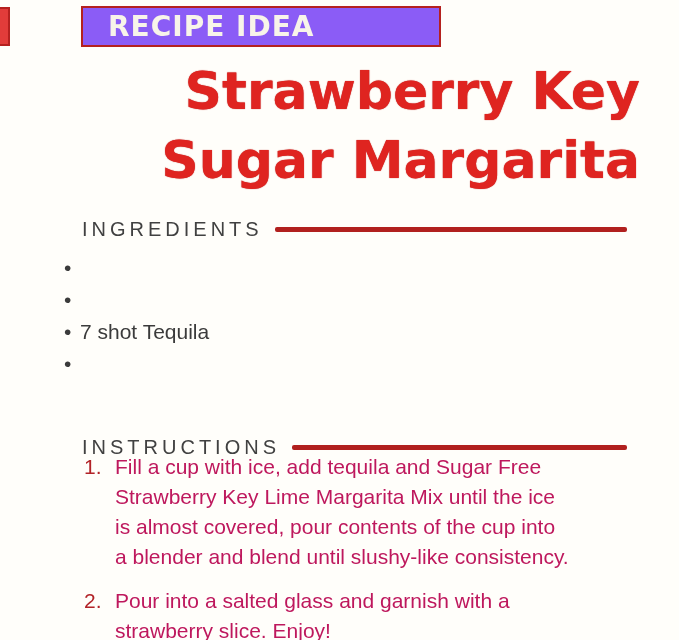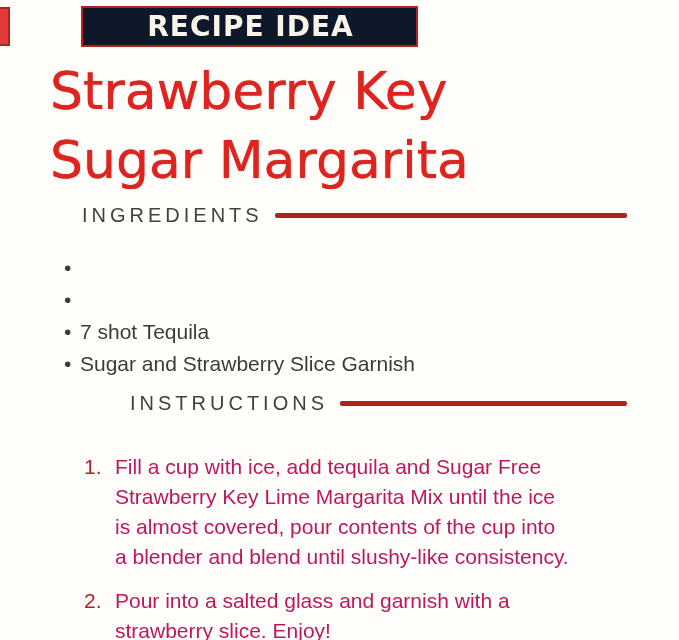--- a/index.html
+++ b/index.html
@@ -22,46 +22,45 @@
     top: 7px;
     width: 8px; height: 35px;
     background: #e23c3a;
     border: 2px solid #b5211f;
     border-left: none;
   }
   .banner {
     position: absolute;
     left: 81px; top: 6px;
     width: 331px; height: 37px;
-    background: #0f172a;
+    background: #8b5cf6;
     border: 2px solid #b5211f;
     display: flex;
     align-items: center;
-    padding-left: 2px;
+    padding-left: 25px;
     box-sizing: content-box;
-    justify-content: center;
   }
   .banner-label {
     color: #f8f4e9;
     font-family: "DejaVu Sans", sans-serif;
     font-weight: bold;
     font-size: 28px;
     letter-spacing: 1px;
     line-height: 1;
     white-space: nowrap;
   }
   
   .title {
     position: absolute;
     left: 50px; top: 57px;
     width: 590px;
-    text-align: left;
+    text-align: right;
     color: #df2420;
     font-family: "DejaVu Sans", sans-serif;
-    font-weight: normal;
+    font-weight: bold;
     font-size: 52px;
     line-height: 69px;
     text-shadow: 0 0 1px #b5211f;
   }
   
   .section-head {
     position: absolute;
     left: 82px; right: 52px;
     display: flex;
     align-items: center;
@@ -72,22 +71,22 @@
     font-size: 20px;
     letter-spacing: 4px;
     white-space: nowrap;
   }
   .section-head .red-rule {
     flex: 1;
     height: 5px;
     background: #b1201e;
     border-radius: 2px;
   }
-  #ingredients-head { top: 204px; }
-  #instructions-head { top: 392px; margin-left: 48px; }
+  #ingredients-head { top: 218px; }
+  #instructions-head { top: 436px; }
   
   .ingredients-list {
     position: absolute;
     left: 64px; top: 252px;
     right: 6px;
   }
   .ingredient-item {
     display: flex;
     height: 32px;
     align-items: center;
@@ -152,21 +151,20 @@
     </div>
     <div class="ingredient-item">
       <span class="bullet">•</span>
     </div>
     <div class="ingredient-item">
       <span class="bullet">•</span>
       <span>7 shot Tequila</span>
     </div>
     <div class="ingredient-item">
       <span class="bullet">•</span>
-      <span>Sugar and Strawberry Slice Garnish</span>
     </div>
   </div>
 
   <div class="section-head" id="instructions-head">
     <span class="head-label">INSTRUCTIONS</span>
     <span class="red-rule"></span>
   </div>
 
   <div class="steps">
     <div class="step-item">

